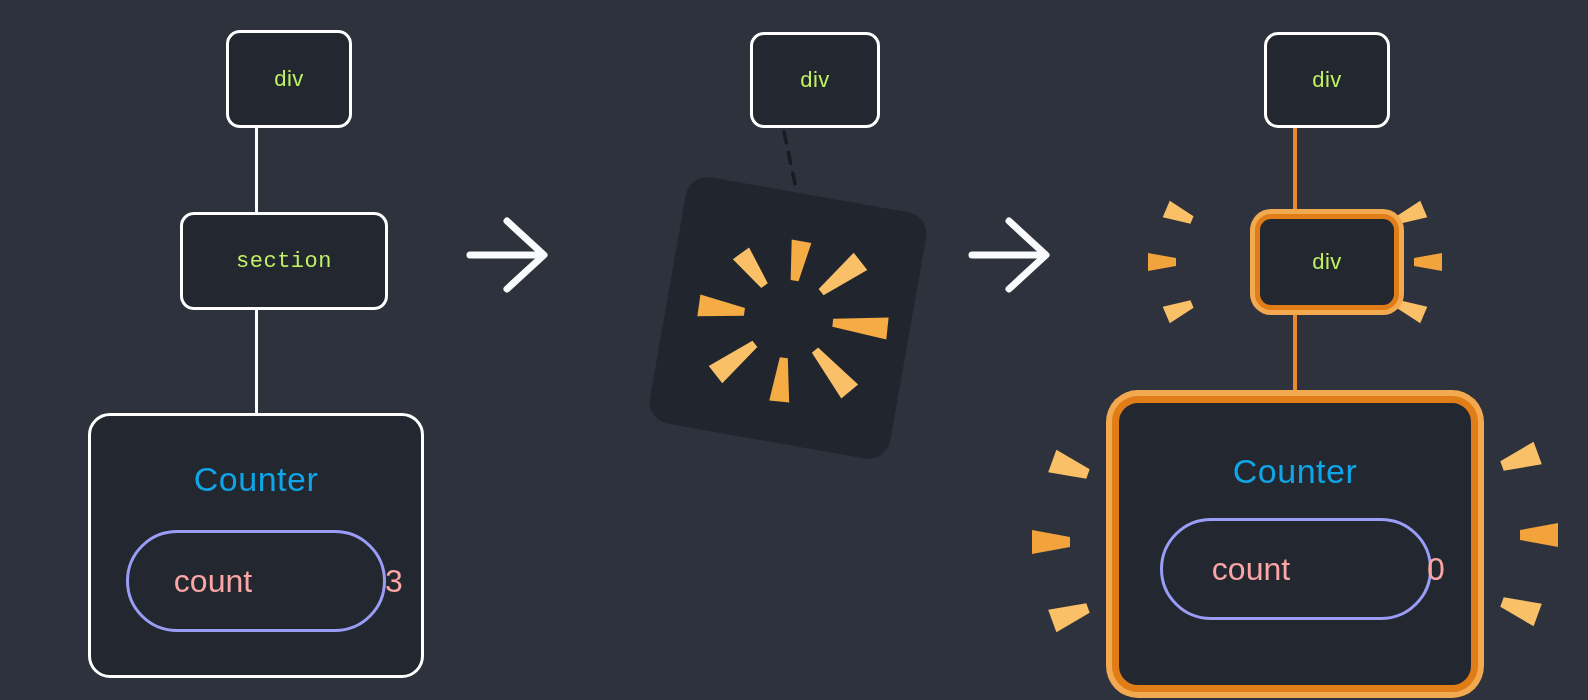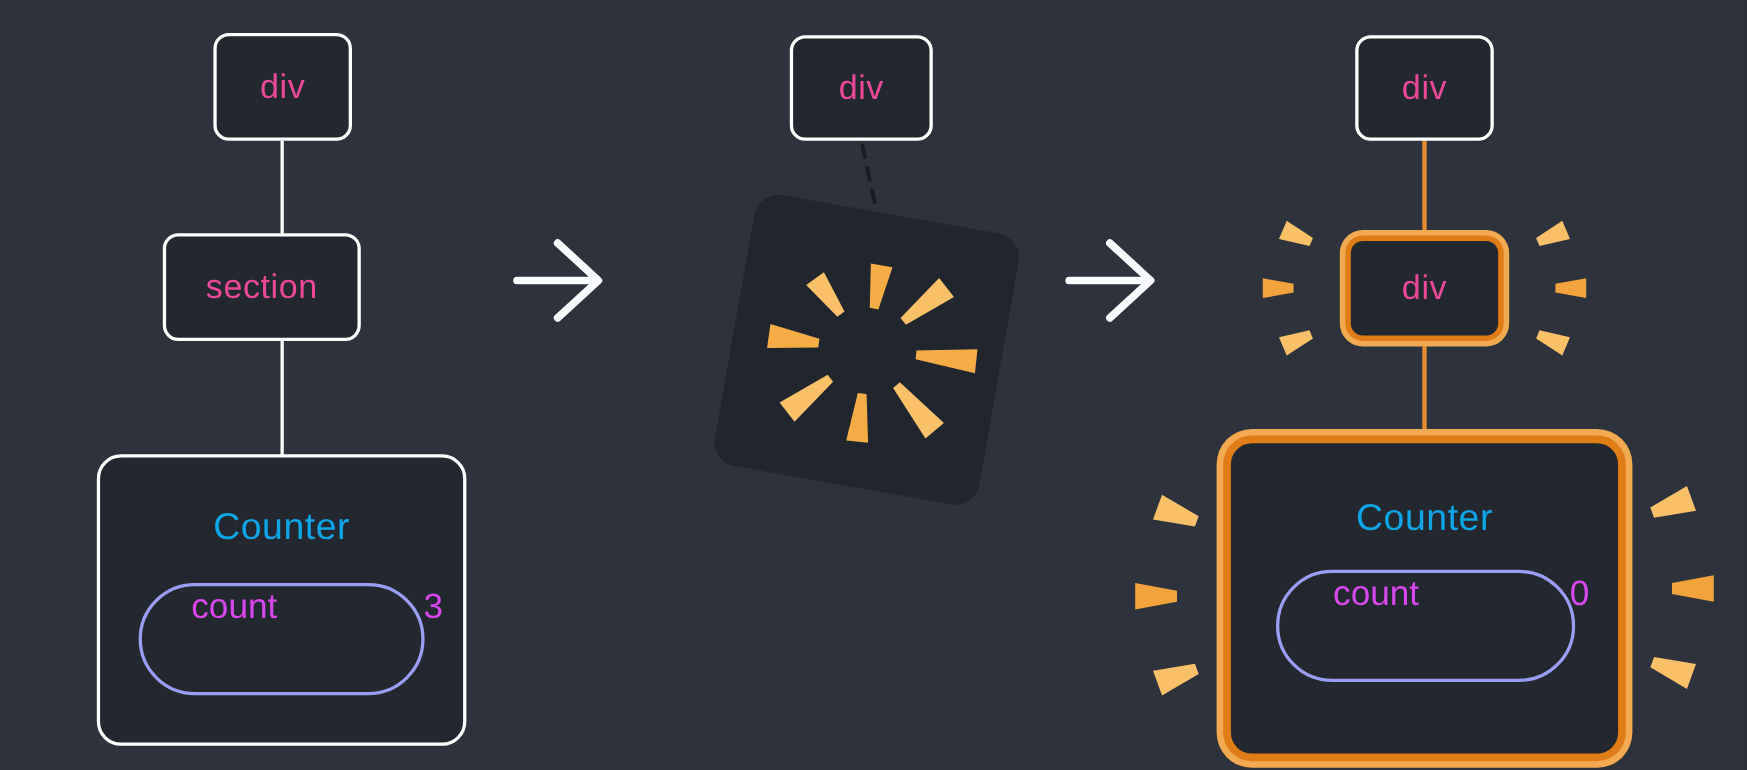--- a/index.html
+++ b/index.html
@@ -12,22 +12,23 @@
   }
   .overlay{position:absolute;left:0;top:0;width:1588px;height:700px;pointer-events:none;}
 
   .node{
     position:absolute;
     box-sizing:border-box;
     background:#23272F;
     border:3px solid #FFFFFF;
     border-radius:14px;
     display:flex;align-items:center;justify-content:center;
-    color:#ec4899;font-size:31px;font-weight:500;
+    color:#bef264;font-size:22px;font-weight:500;
     letter-spacing:.5px;
+    margin-left:32px;
   }
   .node--highlight{
     border:5px solid #E07D17;
     box-shadow:0 0 0 5px #F2A94F;
     border-radius:16px;
   }
   .connector{position:absolute;background:#FFFFFF;}
   .connector--orange{background:#E78A2E;}
 
   .counter-box{
@@ -40,22 +41,22 @@
     box-shadow:0 0 0 6px #F2A94F;
     border-radius:26px;
   }
   .counter-title{
     position:absolute;text-align:center;
     color:#0ea5e9;font-size:34px;font-weight:500;letter-spacing:.5px;
   }
   .pill{
     position:absolute;box-sizing:border-box;
     border:3px solid #9A9DF5;border-radius:999px;
-    display:flex;align-items:flex-start;
-    color:#d946ef;font-size:32px;gap:44px;
+    display:flex;align-items:center;
+    color:#fca5a5;font-size:32px;gap:44px;
   }
   .pill .seg{display:flex;align-items:center;justify-content:center;}
   .pill .seg-key{flex:0 0 auto;}
   .pill .seg-val{flex:1 1 auto;}
   .pill .divider{width:3px;background:#9A9DF5;}
 </style>
 </head>
 <body>
 
 <div class="stage">
@@ -103,21 +104,21 @@
       <polygon points="0,-5 38,-12 38,12 0,5" transform="translate(1520,535) rotate(0)" fill="#F2A33C"></polygon>
       <polygon points="0,-5 38,-12 38,12 0,5" transform="translate(1502,602) rotate(20)" fill="#F9C068"></polygon>
     </g>
   </svg>
 
   <div class="connector" style="left:255px;top:128px;width:3px;height:86px;"></div>
   <div class="connector" style="left:255px;top:310px;width:3px;height:105px;"></div>
 
   <div class="node" style="left:194px;top:30px;width:126px;height:98px;">div</div>
 
-  <div class="node" style="left:148px;top:212px;width:180px;height:98px;">section</div>
+  <div class="node" style="left:148px;top:212px;width:208px;height:98px;font-family:Liberation Mono, monospace;">section</div>
 
   <div class="counter-box" style="left:88px;top:413px;width:336px;height:265px;"></div>
   <div class="counter-title" style="left:88px;top:460px;width:336px;">Counter</div>
   <div class="pill" style="left:126px;top:530px;width:260px;height:102px;">
     <div class="seg seg-key" style="width:168px;">count</div>
     <div class="divider"></div>
     <div class="seg seg-val">3</div>
   </div>
 
   <div class="node" style="left:718px;top:32px;width:130px;height:96px;">div</div>

